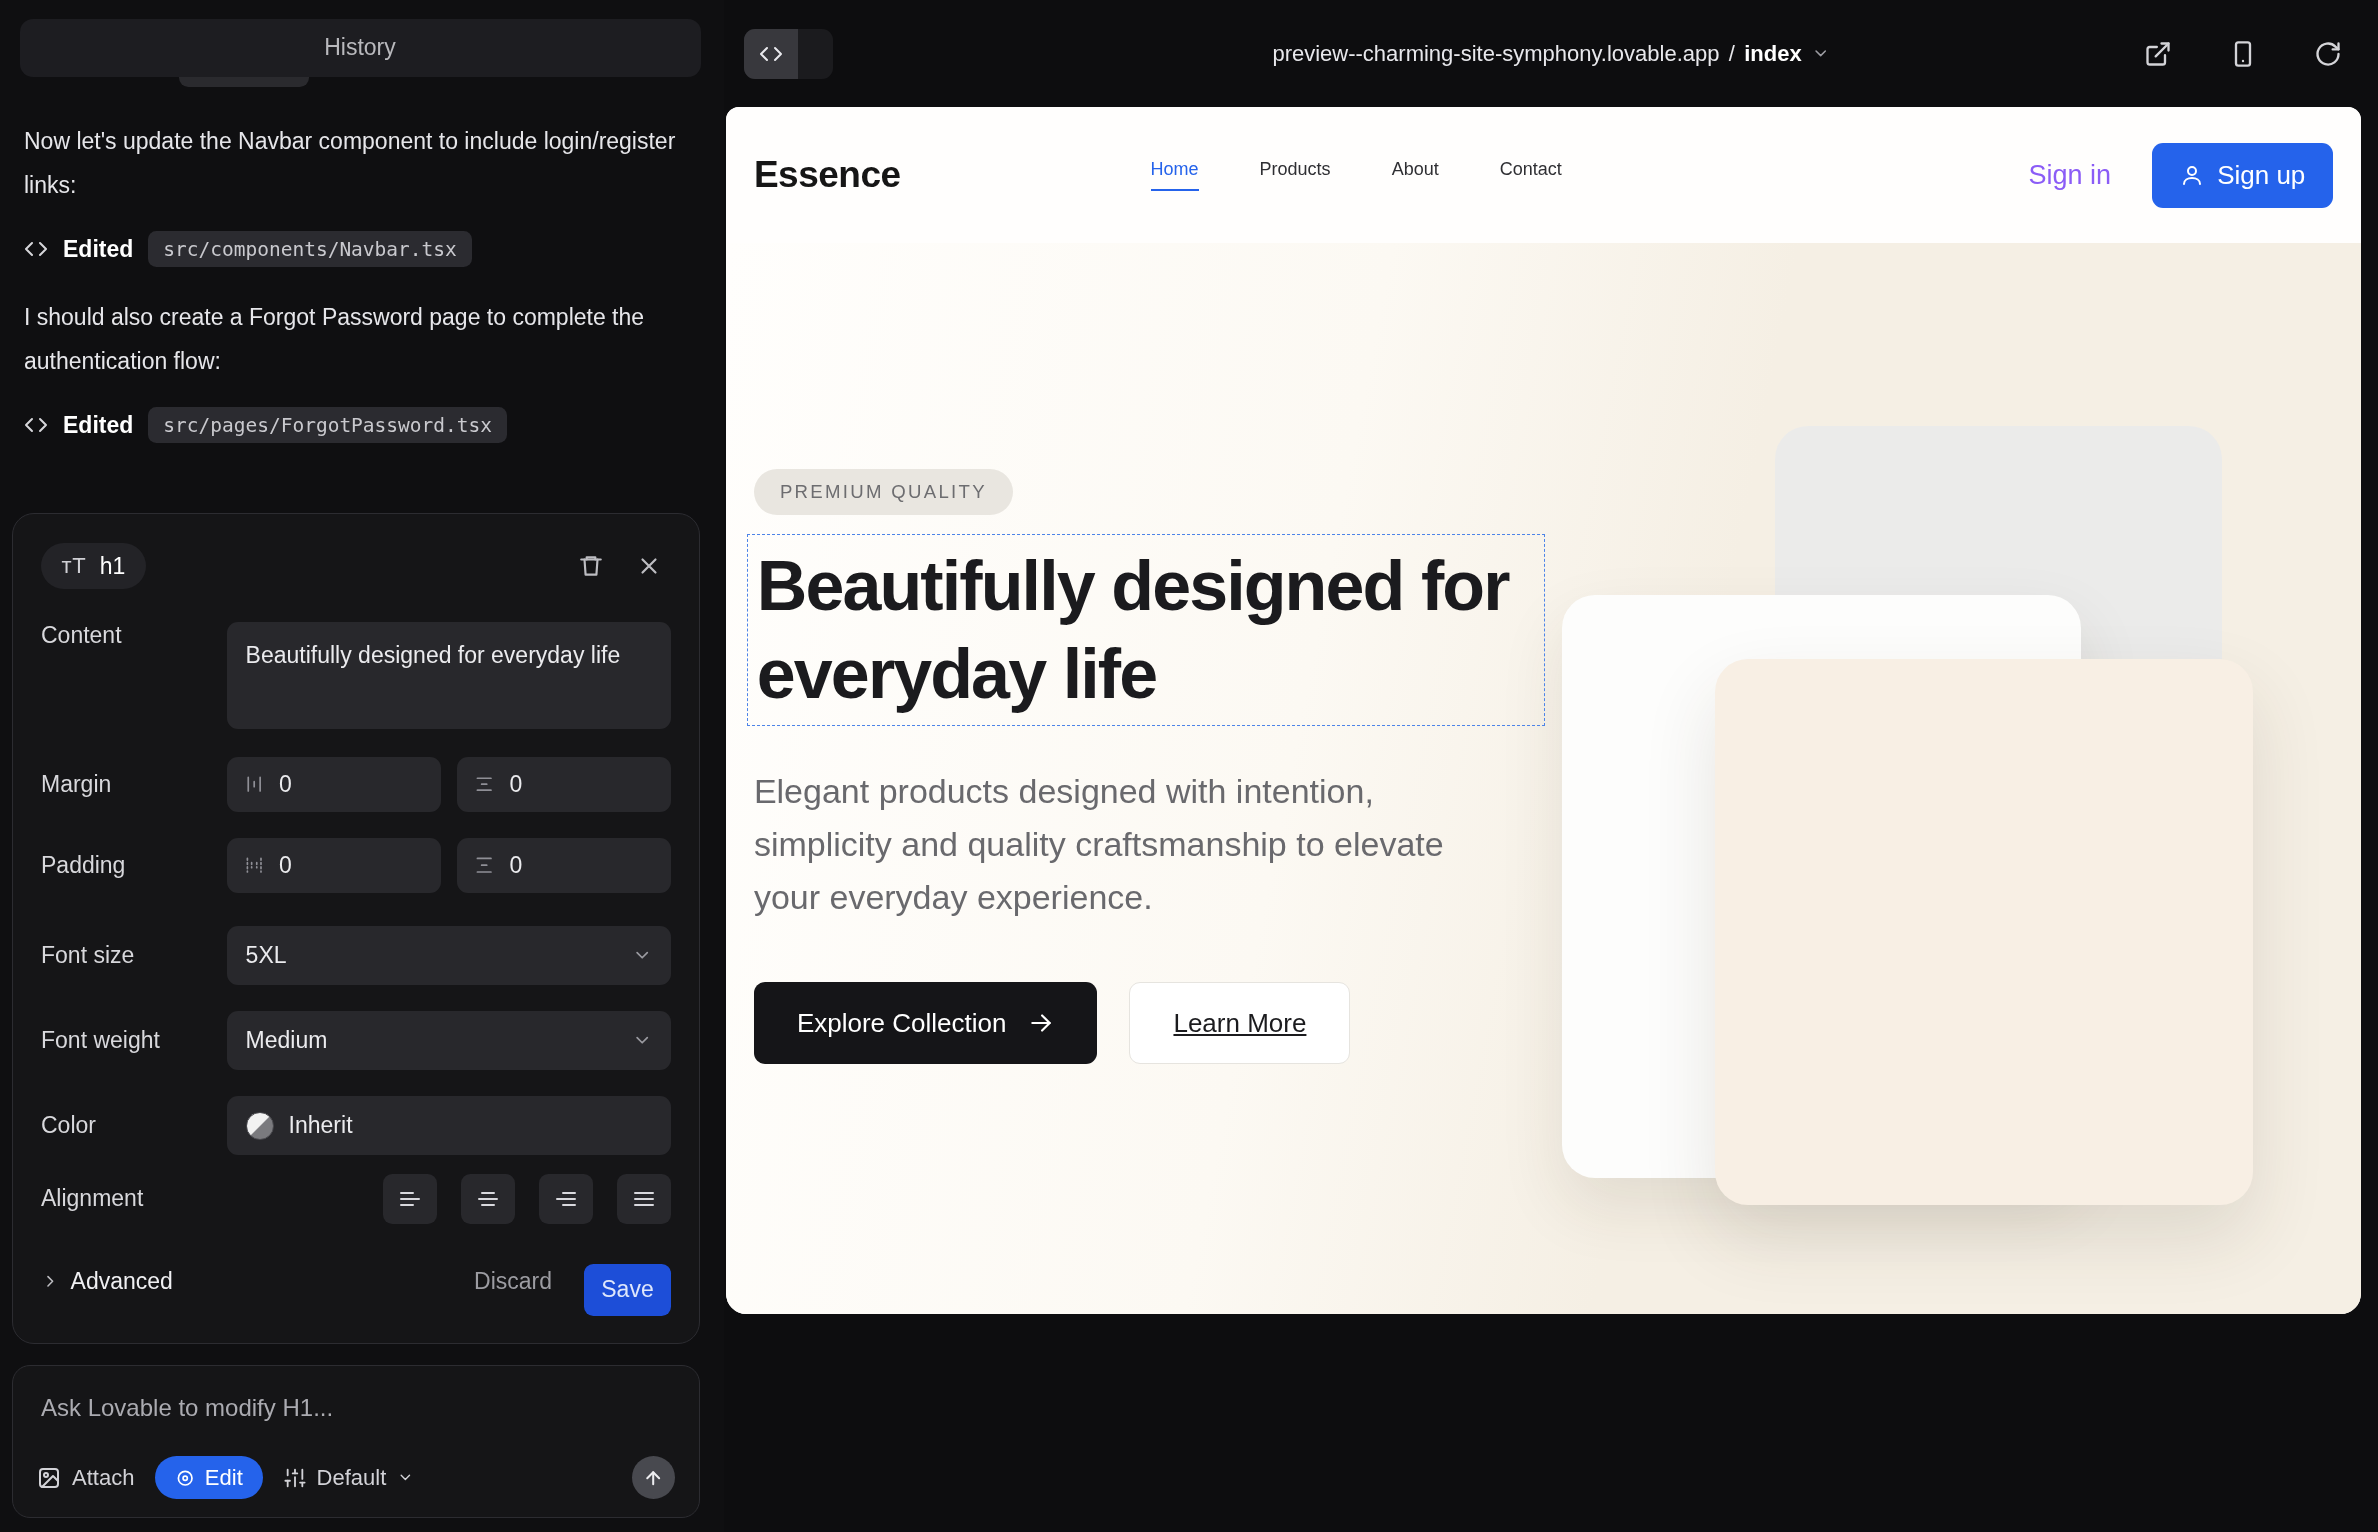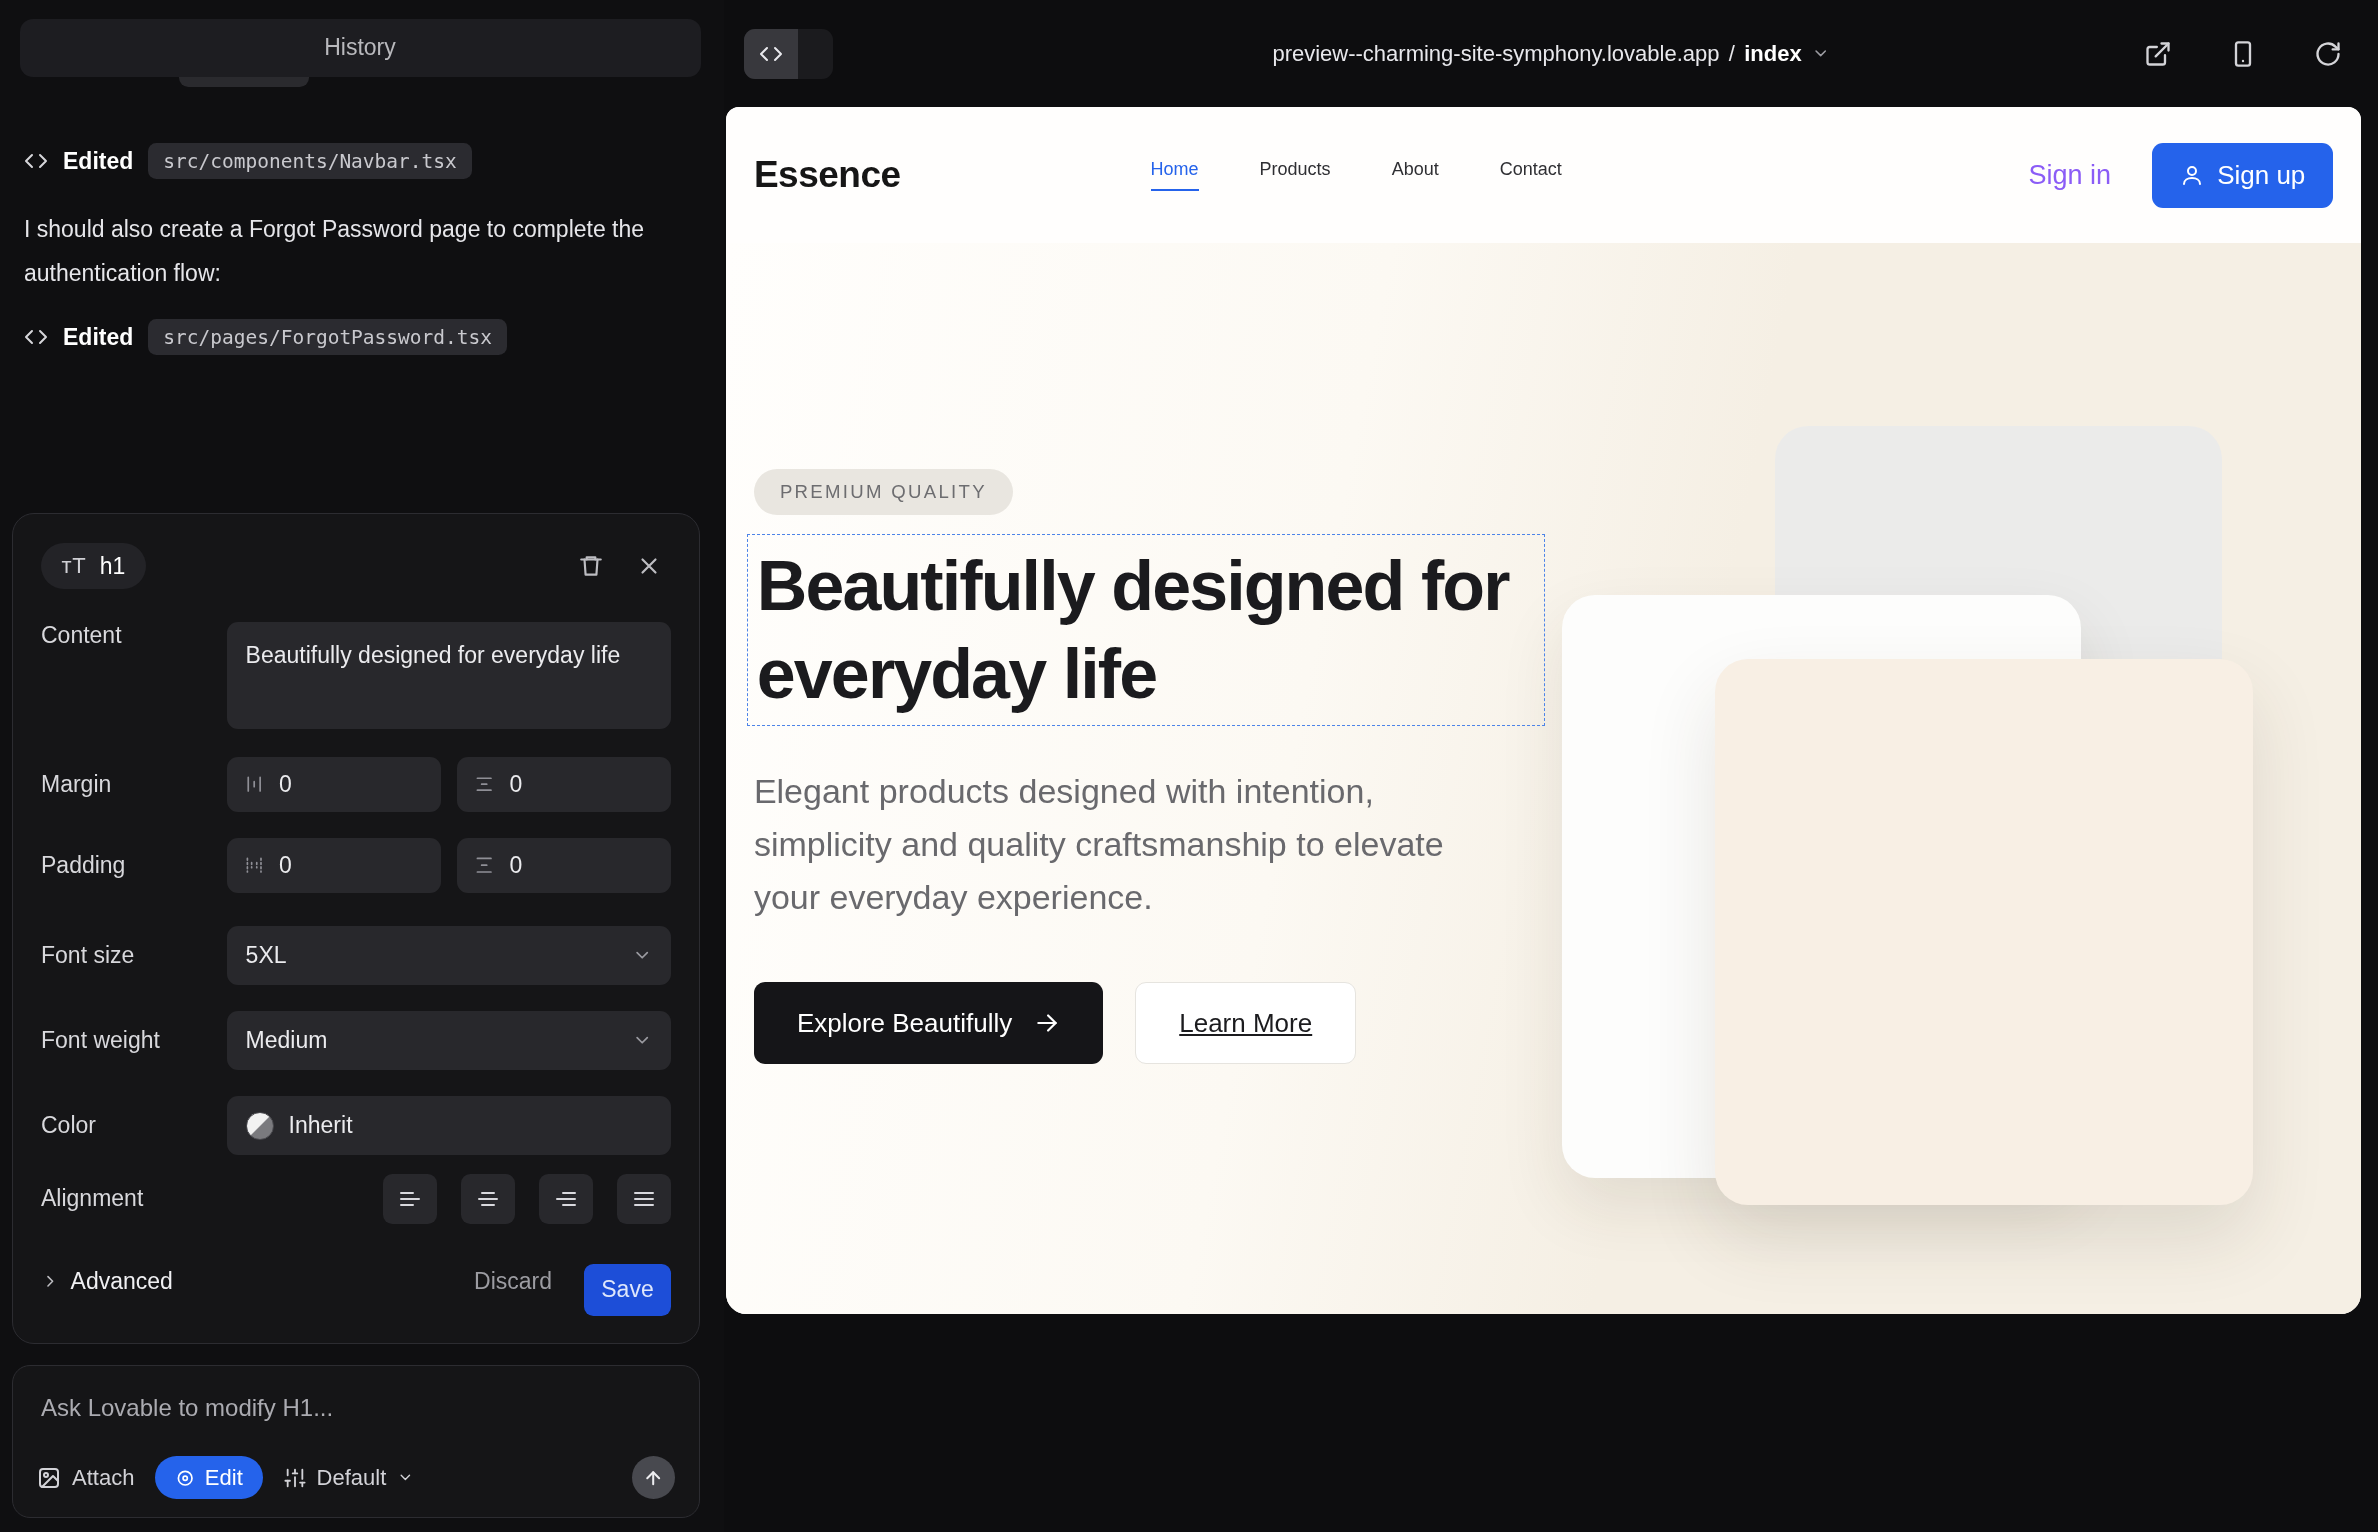--- a/index.html
+++ b/index.html
@@ -144,20 +144,21 @@
 
   <div class="left-panel">
 
     <div class="clipped-pill"></div>
 
     <div class="tabbar">
       <div class="tab">History</div>
     </div>
 
     <div class="chat">
+      <div class="chat-msg">Now let's update the Navbar component to include login/register links:</div>
 
       <div class="edited-row">
         <span class="icon">
           <svg width="24" height="24" viewBox="0 0 24 24" fill="none" stroke="currentColor" stroke-width="2" stroke-linecap="round" stroke-linejoin="round">
               <polyline points="16 18 22 12 16 6"></polyline>
               <polyline points="8 6 2 12 8 18"></polyline>
             </svg>
         </span>
         <span class="edited-label">Edited</span>
         <span class="file-chip">src/components/Navbar.tsx</span>
@@ -471,21 +472,21 @@
           <div class="quality-badge">PREMIUM QUALITY</div>
 
           <div class="selection-box">
             <h1 class="hero-h1">Beautifully designed for everyday life</h1>
           </div>
 
           <p class="hero-sub">Elegant products designed with intention, simplicity and quality craftsmanship to elevate your everyday experience.</p>
 
           <div class="cta-row">
             <button class="cta-primary">
-              <span>Explore Beautifully</span>
+              <span>Explore Collection</span>
               <span class="icon">
                 <svg width="26" height="26" viewBox="0 0 24 24" fill="none" stroke="currentColor" stroke-width="2" stroke-linecap="round" stroke-linejoin="round">
                     <line x1="4" y1="12" x2="20" y2="12"></line>
                     <polyline points="13 5 20 12 13 19"></polyline>
                   </svg>
               </span>
             </button>
             <button class="cta-secondary">Learn More</button>
           </div>
         </div>

